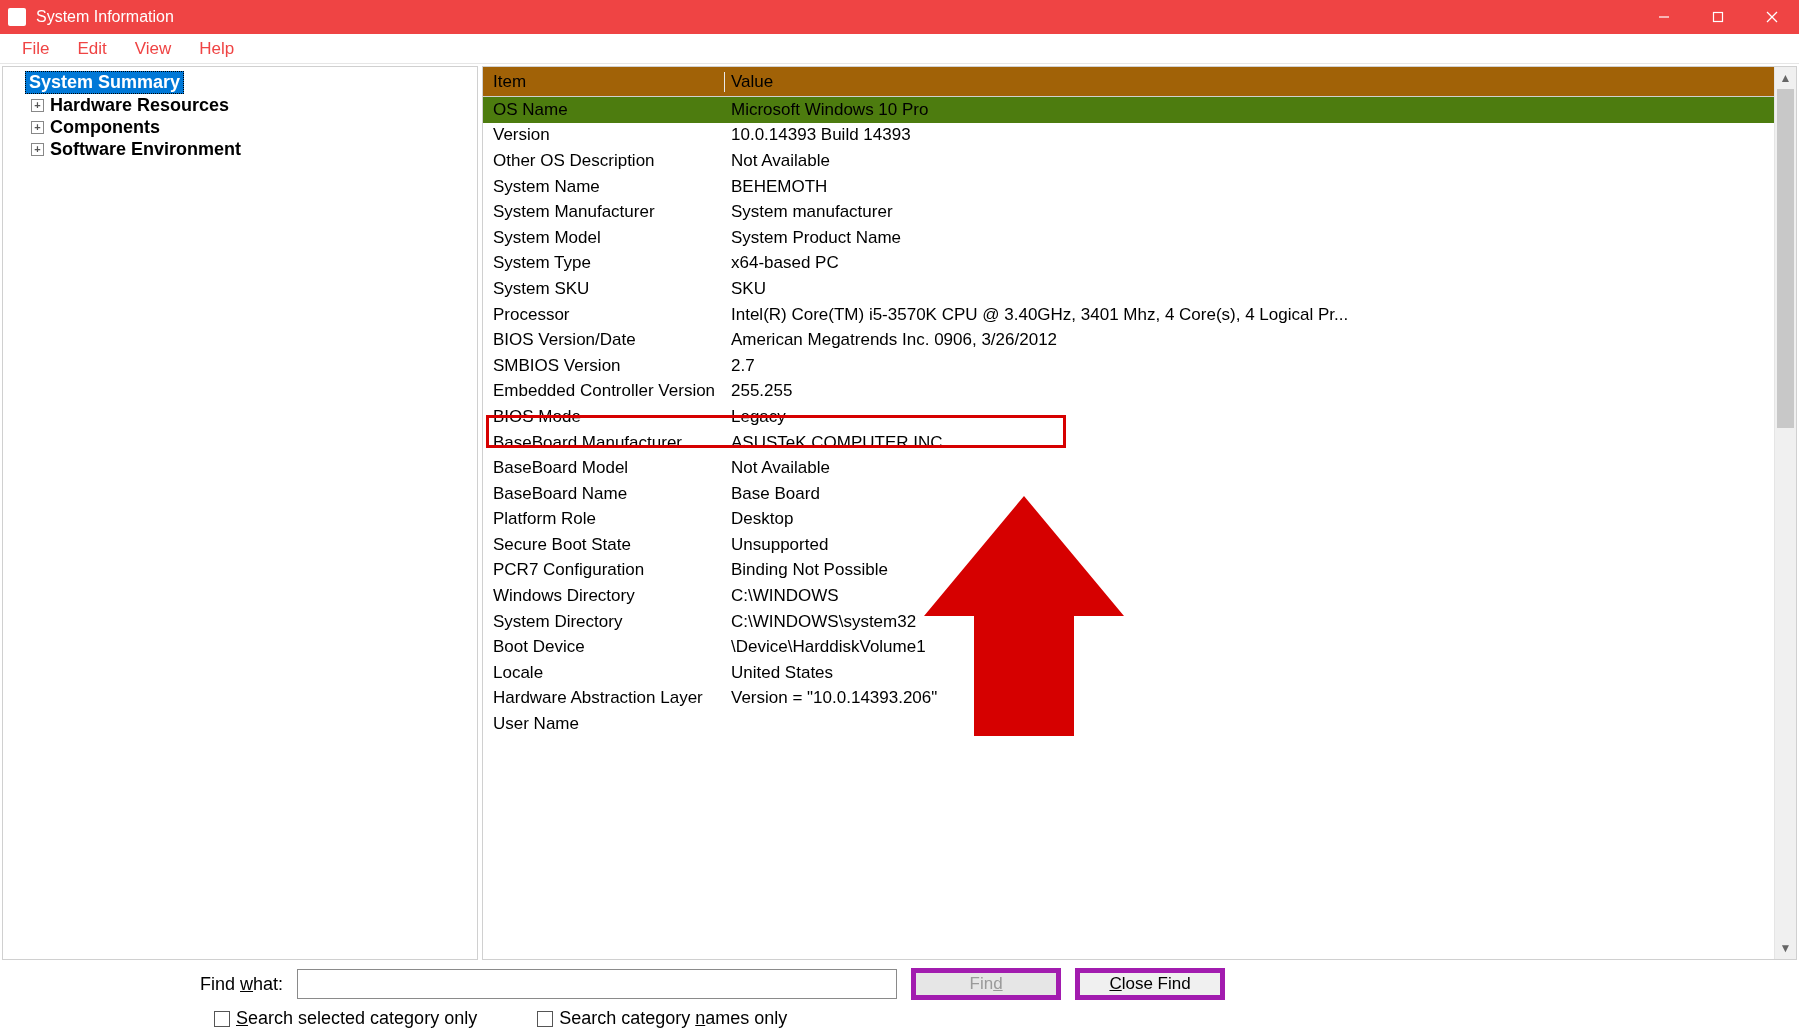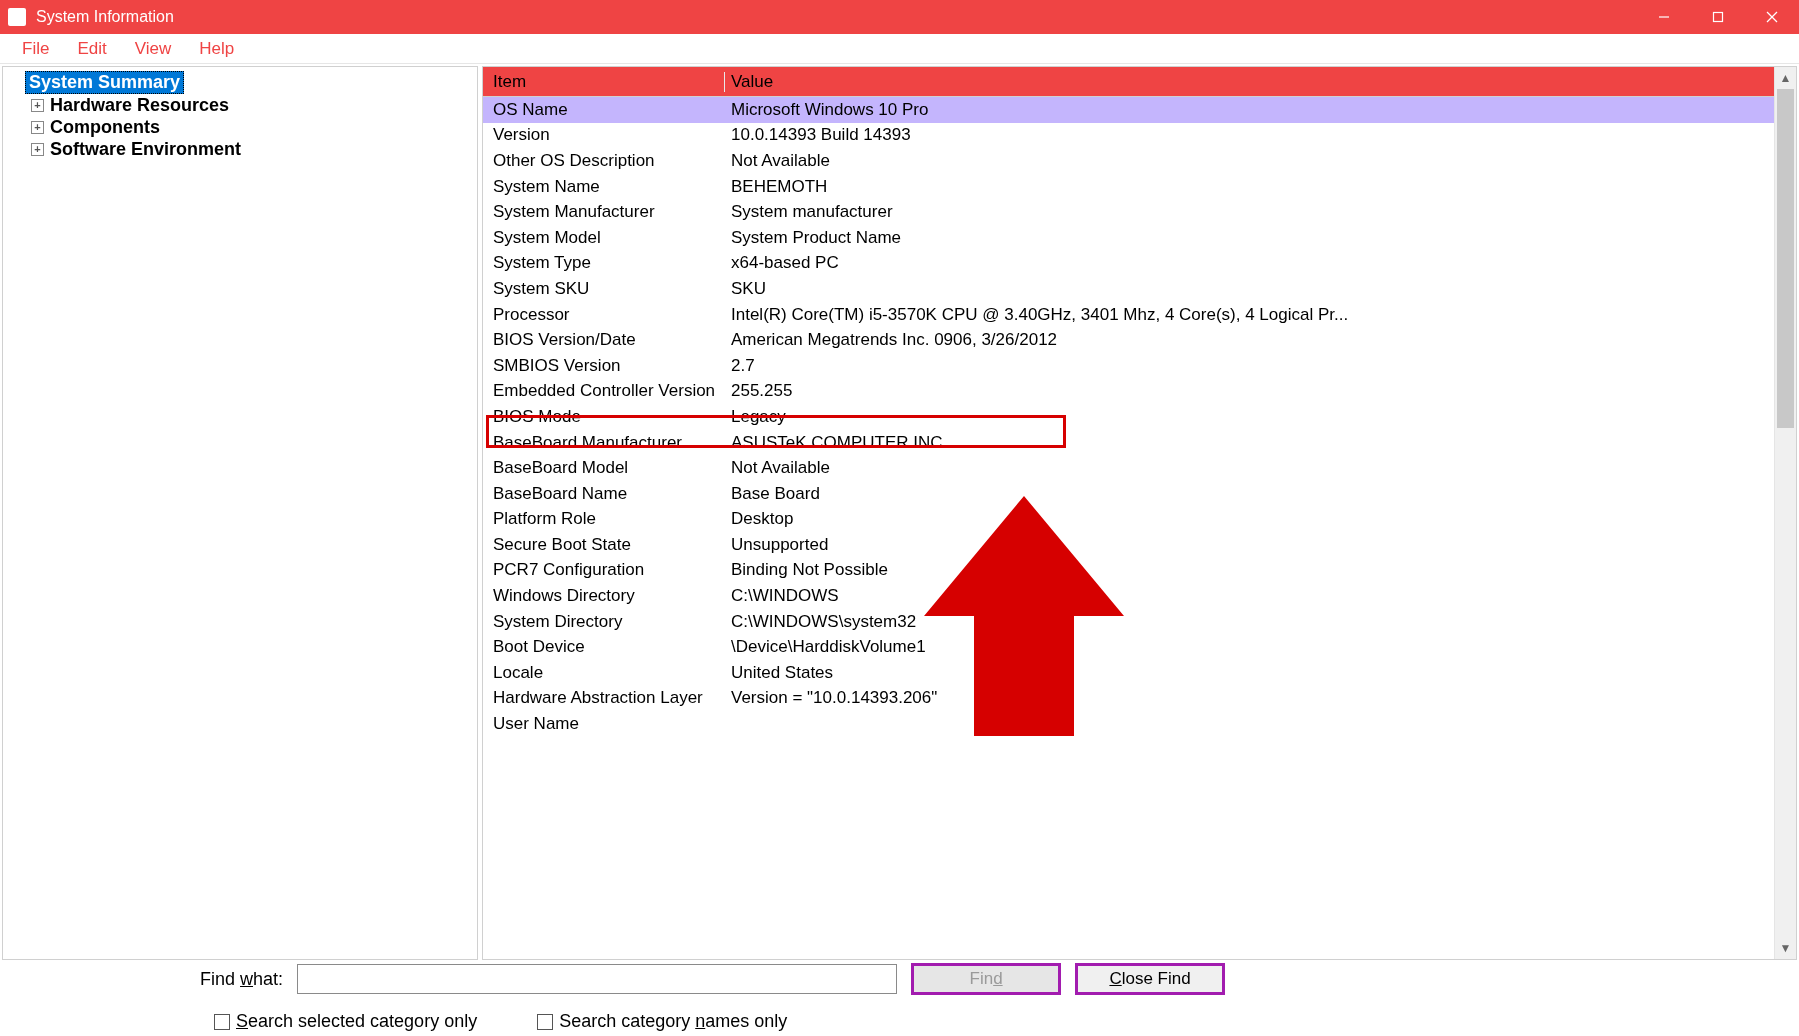--- a/index.html
+++ b/index.html
@@ -47,50 +47,50 @@
 .tree-expander {
   width: 13px; height: 13px; border: 1px solid #888; margin-right: 6px;
   display: inline-flex; align-items: center; justify-content: center;
   font-size: 11px; line-height: 1; color: #555;
 }
 
 .rightwrap { flex: 1; display: flex; margin: 2px 2px 2px 4px; border: 1px solid #d0d0d0; overflow: hidden; }
 .tablepane { flex: 1; overflow: hidden; position: relative; }
 .gridhdr {
   display: flex; height: 30px; align-items: center;
-  border-bottom: 1px solid #d0d0d0; background: #ef4444; font-size: 17px;
+  border-bottom: 1px solid #d0d0d0; background: #a16207; font-size: 17px;
 }
 .gridhdr .col-item   { width: 242px; padding-left: 10px; border-right: 1px solid #e9e9e9; }
 .gridhdr .col-value  { flex: 1; padding-left: 6px; }
 .gridbody { position: absolute; top: 30px; left: 0; right: 0; bottom: 0; overflow-y: hidden; }
 .row { display: flex; height: 25.6px; align-items: center; font-size: 17px; color: #000; }
 .row .cell-item  { width: 242px; padding-left: 10px; white-space: nowrap; overflow: hidden; text-overflow: ellipsis; }
 .row .cell-value { flex: 1; padding-left: 6px; white-space: nowrap; overflow: hidden; text-overflow: ellipsis; }
-.row.alt { background: #c4b5fd; }
+.row.alt { background: #4d7c0f; }
 
 .vscrollbar {
   width: 22px; background: #f0f0f0; border-left: 1px solid #e5e5e5;
   display: flex; flex-direction: column; align-items: center;
 }
 .vscrollbar .arrow { height: 22px; width: 100%; display:flex; align-items:center; justify-content:center; color:#666; font-size:12px;}
 .vscrollbar .track { flex: 1; position: relative; width: 100%; }
 .vscrollbar .thumb { position: absolute; top: 0; left: 2px; right: 2px; height: 40%; background: #c8c8c8; }
 
 .findbar {
   height: 74px; padding: 6px 20px 4px 200px;
-  display: flex; flex-direction: column; gap: 16px;
-  font-size: 18px; color: #000; justify-content: flex-end;
+  display: flex; flex-direction: column; gap: 8px;
+  font-size: 18px; color: #000;
 }
 .findrow1 { display: flex; align-items: center; gap: 14px; }
 .findrow1 label u { text-decoration: underline; }
 .findrow1 input[type=text] {
   width: 600px; height: 30px; border: 1px solid #8a8a8a; padding: 2px 6px; font-size: 16px;
 }
 .btn {
-  width: 150px; height: 32px; border: 3px solid #a21caf; background: #f0f0f0;
+  width: 150px; height: 32px; border: 5px solid #a21caf; background: #f0f0f0;
   font-size: 17px; display:flex; align-items:center; justify-content:center;
 }
 .btn.disabled { background: #e6e6e6; color: #9a9a9a; }
 .findrow2 { display: flex; gap: 60px; margin-left: 14px; }
 .chk { display: flex; align-items: center; gap: 6px; }
 .chk .box { width: 16px; height: 16px; border: 1px solid #555; background:#fff; }
 
 
 .highlight-box {
   position: absolute; border: 3px solid #d60000; pointer-events: none;

